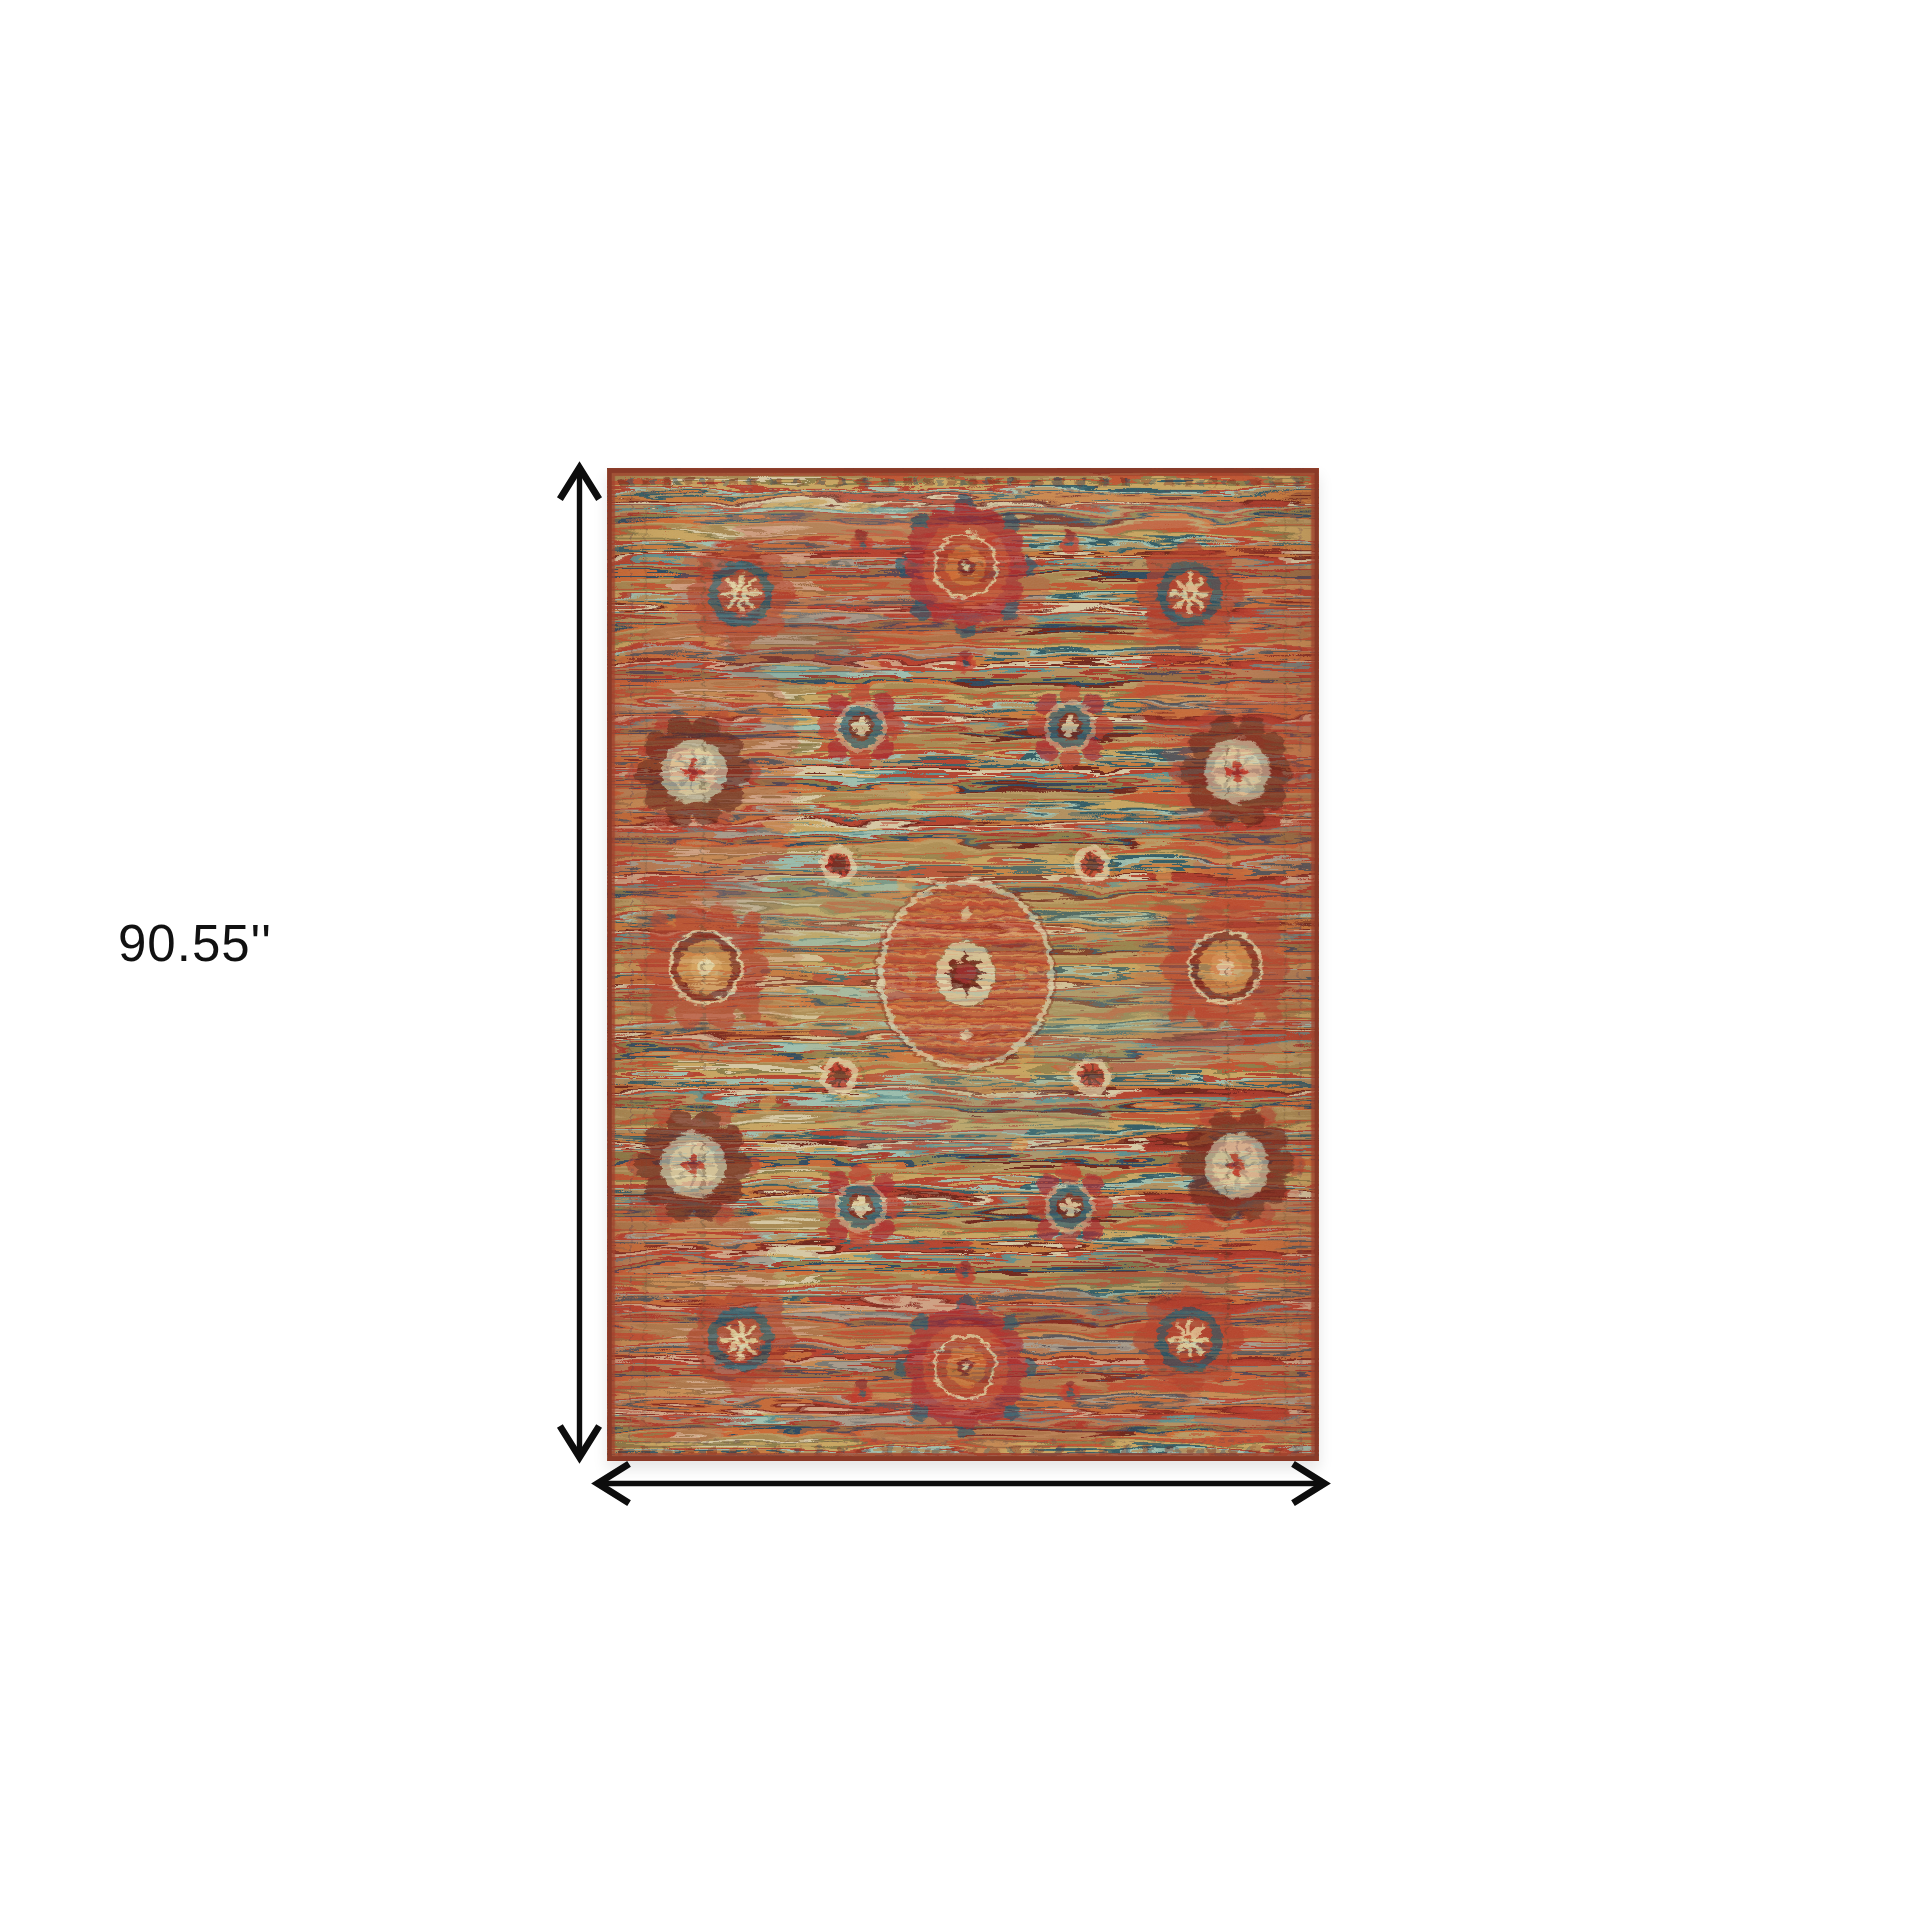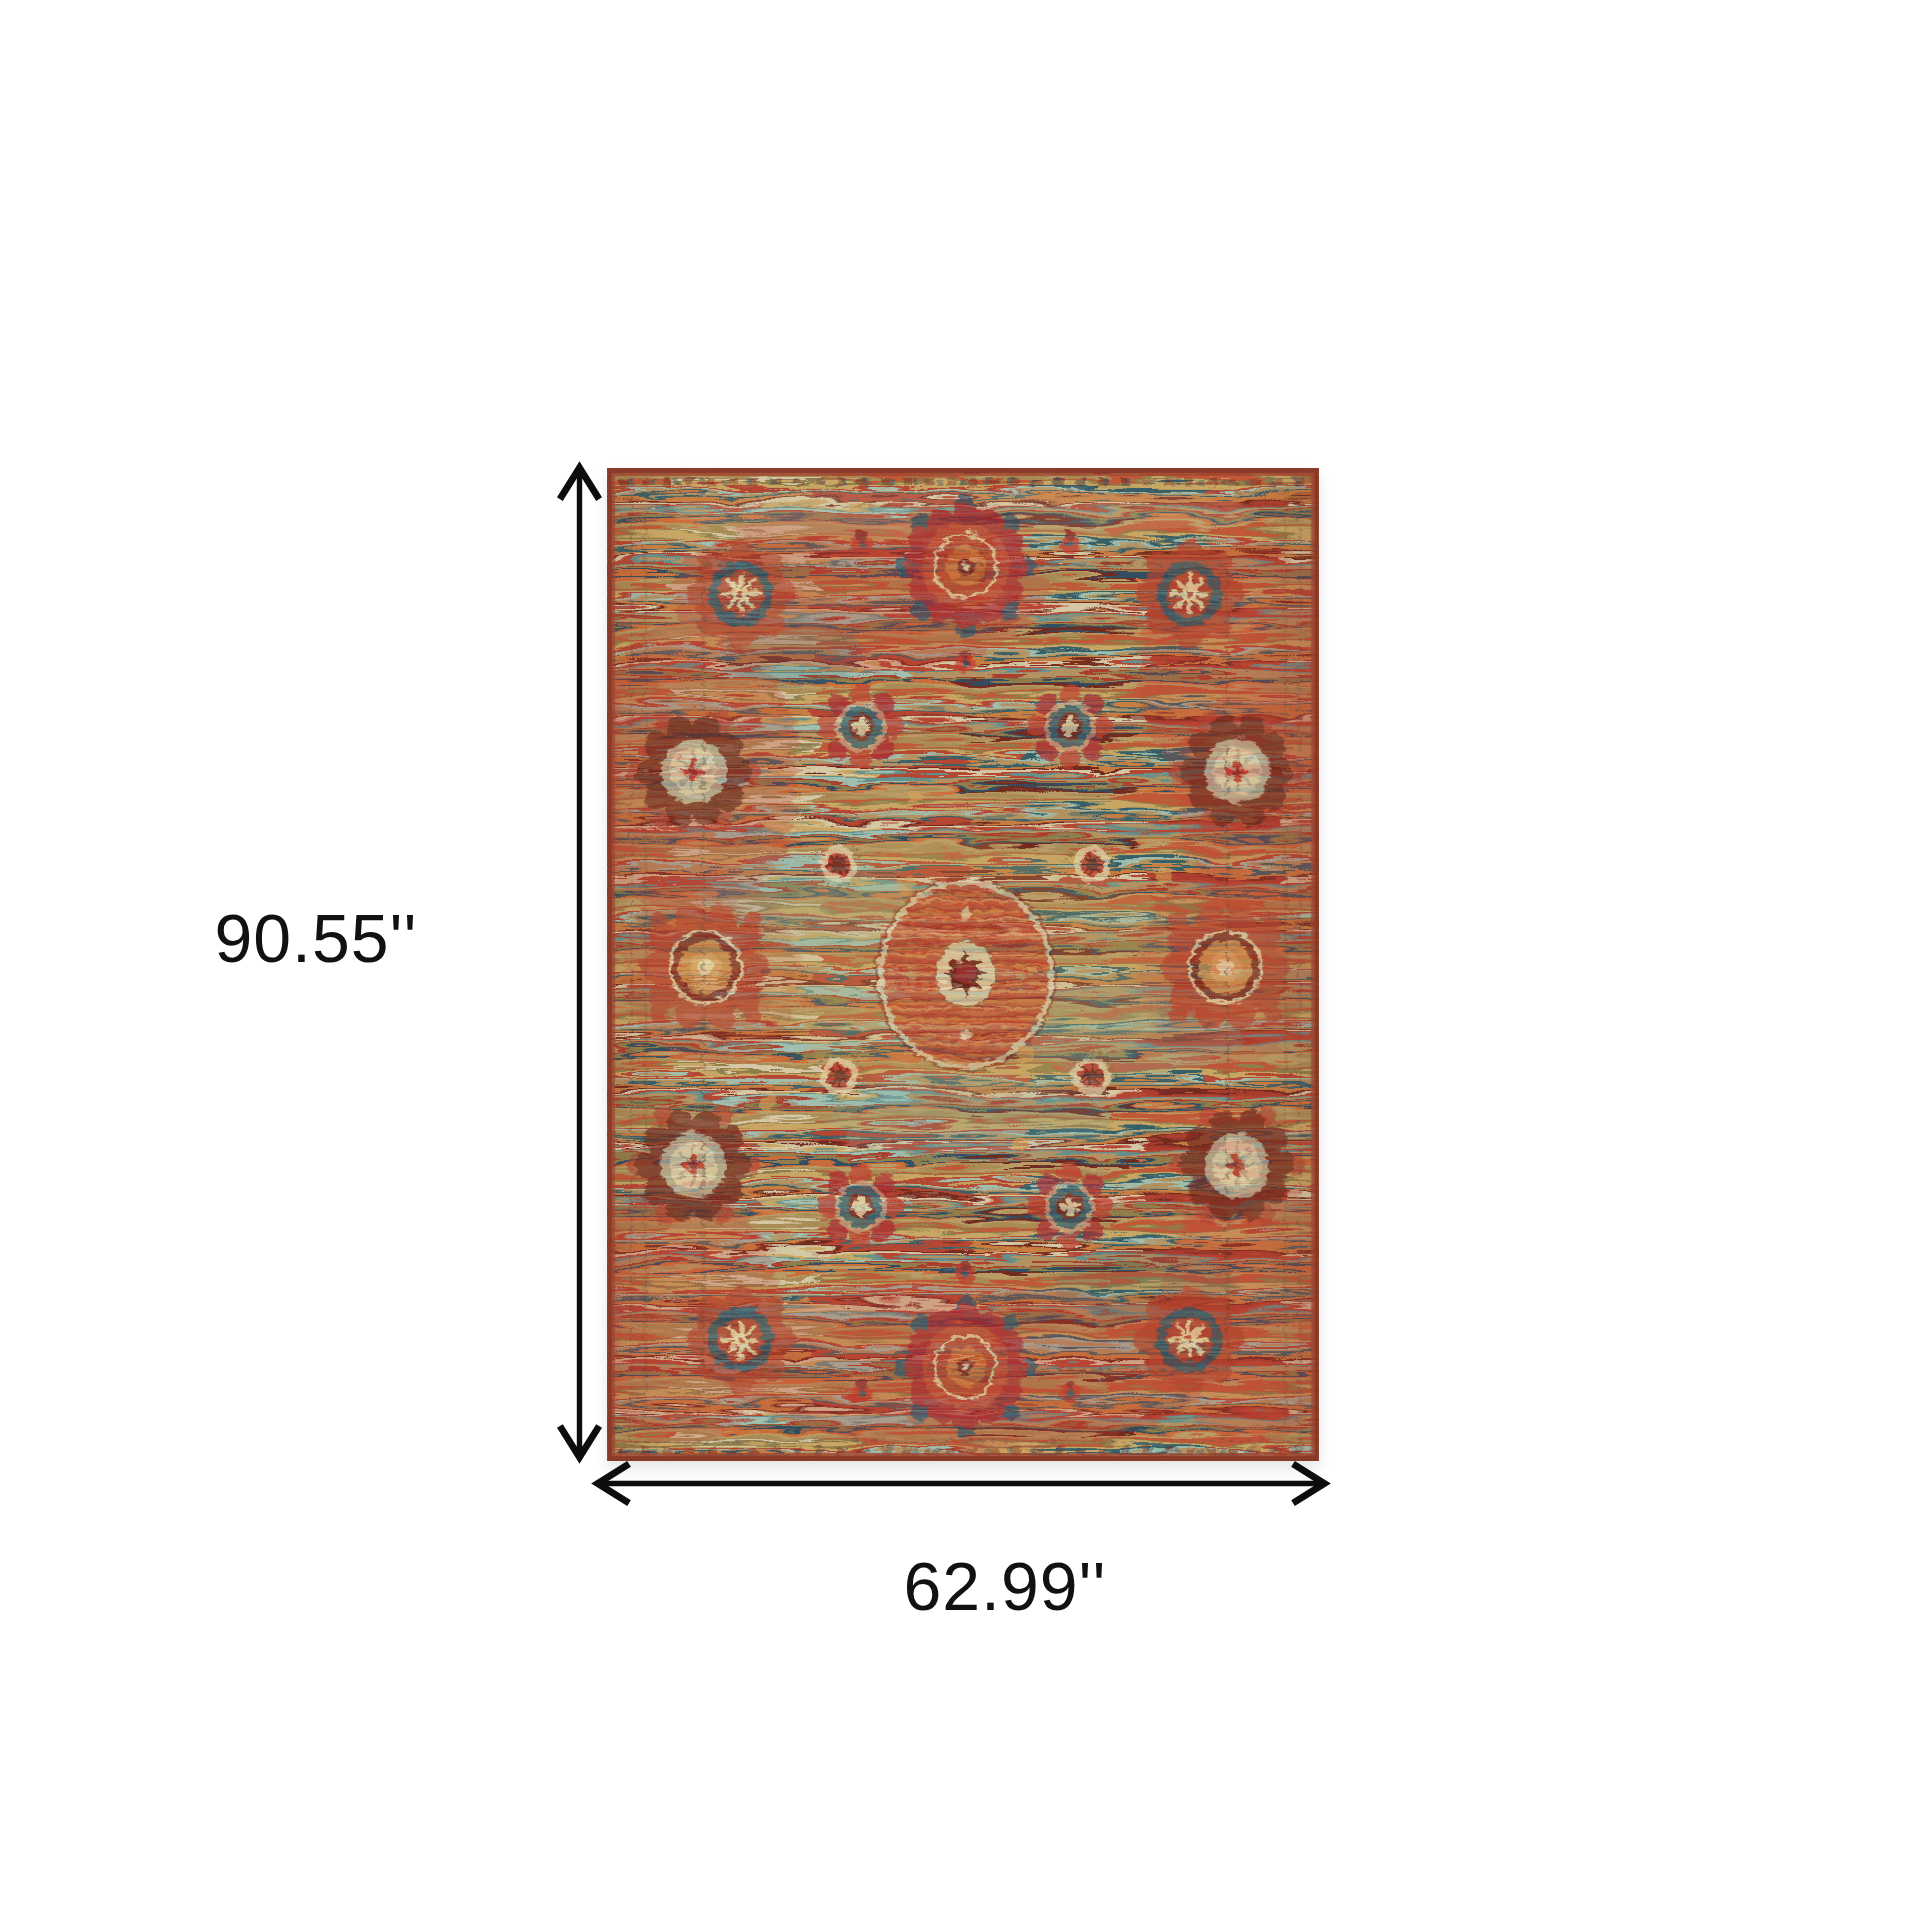--- a/index.html
+++ b/index.html
@@ -14,24 +14,24 @@
     position:absolute;
     left:607px; top:468px;
     width:712px; height:993px;
     box-shadow:0 8px 14px rgba(0,0,0,0.10);
   }
   .rug svg{display:block;width:100%;height:100%;}
   .dim-arrow{position:absolute;}
   .dim-label{
     position:absolute;
     color:#111111;
-    font-size:68px;
+    font-size:51px;
     letter-spacing:1px;
-    text-align:center;
     white-space:nowrap;
+    margin-top:15px;
   }
   .height-label{left:118px; top:899px; width:396px;}
   .width-label{left:807px; top:1547px; width:396px;}
   .arrow-stroke{stroke:#0d0d0d;fill:none;}
 </style>
 </head>
 <body>
 
 <div class="canvas">
 
@@ -355,16 +355,15 @@
   </svg>
 
   <svg class="dim-arrow" style="left:586px; top:1457px;" width="752" height="55" viewBox="0 0 760 56">
     <line class="arrow-stroke" x1="15" y1="27" x2="743" y2="27" stroke-width="5.5"></line>
     <polyline class="arrow-stroke" points="41,7 9,27 41,47" stroke-width="7"></polyline>
     <polyline class="arrow-stroke" points="717,7 749,27 717,47" stroke-width="7"></polyline>
   </svg>
 
   <div class="dim-label height-label">90.55''</div>
 
-  <div class="dim-label width-label">62.99''</div>
 
 </div>
 
 
 </body></html>

